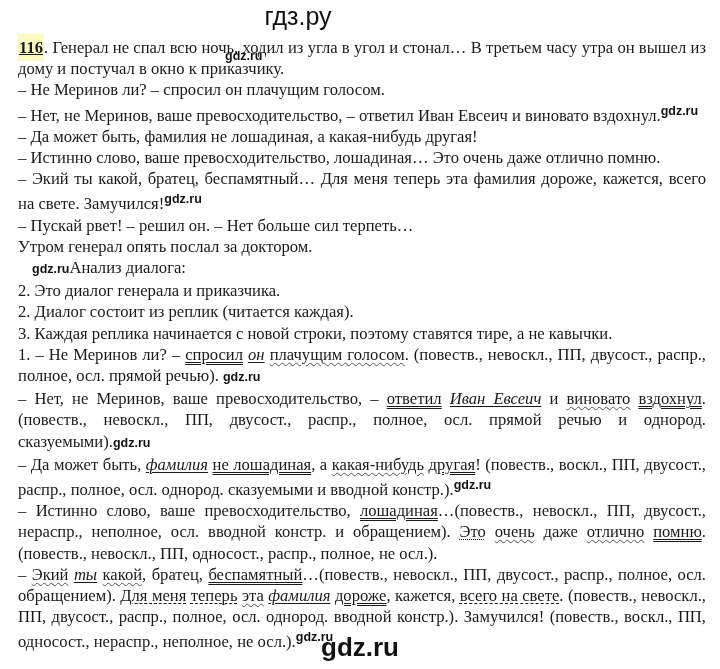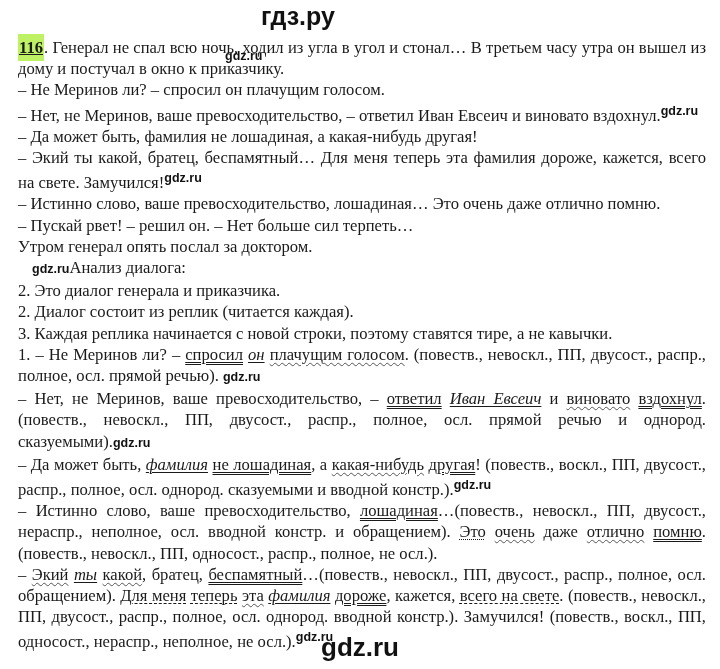--- a/index.html
+++ b/index.html
@@ -1,32 +1,32 @@
 <!DOCTYPE html>
 <html><head>
 <meta charset="utf-8">
 <style>
   html, body { margin: 0; padding: 0; background: #ffffff; }
   body { width: 720px; height: 669px; position: relative; overflow: hidden; color: #1a1a1a; }
   .site-header {
     position: absolute; left: 0; top: 2px; width: 596px; text-align: center;
-    font-family: "Liberation Sans", sans-serif; font-weight: bold; font-size: 25px; color: #111;
+    font-family: "Liberation Sans", sans-serif; font-weight: normal; font-size: 25px; color: #111;
   }
   .site-footer {
     position: absolute; left: 0; top: 632px; width: 720px; text-align: center;
     font-family: "Liberation Sans", sans-serif; font-weight: bold; font-size: 26px; color: #111;
   }
   .doc {
     position: absolute; left: 18px; top: 37px; width: 688px;
     font-family: "Liberation Serif", serif; font-size: 16.6px; line-height: 21.2px;
     text-align: justify;
   }
   .doc p { margin: 0; }
   .num {
-    background: #bef264; font-weight: bold; padding: 4px 1px; text-decoration: underline;
+    background: #fef9c3; font-weight: bold; padding: 4px 1px; text-decoration: underline;
   }
   .wm {
     font-family: "Liberation Sans", sans-serif; font-weight: bold; font-size: 12.5px; color: #111;
     position: relative;
   }
   .wm-sup { vertical-align: 6px; }
   .wm-float { position: absolute; font-family: "Liberation Sans", sans-serif; font-weight: bold; font-size: 12.5px; color:#111; }
   .subj { text-decoration: underline; text-decoration-thickness: 1px; text-underline-offset: 2px; font-style: italic; }
   .pred { text-decoration: underline double; text-decoration-thickness: 1px; text-underline-offset: 2px; }
   .dot { text-decoration: underline dotted; text-decoration-thickness: 1px; text-underline-offset: 2px; margin-top: 40px; }
@@ -37,22 +37,22 @@
 </head>
 <body>
 
 <div class="site-header">гдз.ру</div>
 
 <div class="doc">
   <p><span class="num">116</span><span>. Генерал не спал всю ночь, ходил из угла в угол и стонал… В третьем часу утра он вышел из дому и постучал в окно к приказчику.</span></p>
   <p>– Не Меринов ли? – спросил он плачущим голосом.</p>
   <p><span>– Нет, не Меринов, ваше превосходительство, – ответил Иван Евсеич и виновато вздохнул.</span><span class="wm wm-sup">gdz.ru</span></p>
   <p>– Да может быть, фамилия не лошадиная, а какая-нибудь другая!</p>
+  <p>– Истинно слово, ваше превосходительство, лошадиная… Это очень даже отлично помню.</p>
   <p><span>– Экий ты какой, братец, беспамятный… Для меня теперь эта фамилия дороже, кажется, всего на свете. Замучился!</span><span class="wm wm-sup">gdz.ru</span></p>
-  <p>– Истинно слово, ваше превосходительство, лошадиная… Это очень даже отлично помню.</p>
   <p>– Пускай рвет! – решил он. – Нет больше сил терпеть…</p>
   <p>Утром генерал опять послал за доктором.</p>
 
   <p class="indent"><span class="wm">gdz.ru</span><span>Анализ диалога:</span></p>
   <p>2. Это диалог генерала и приказчика.</p>
   <p>2. Диалог состоит из реплик (читается каждая).</p>
   <p>3. Каждая реплика начинается с новой строки, поэтому ставятся тире, а не кавычки.</p>
 
   <p><span>1. – Не Меринов ли? – </span><span class="pred">спросил</span> <span class="subj">он</span> <span class="wavy">плачущим голосом</span><span>.  (повеств., невоскл., ПП, двусост., распр., полное, осл. прямой речью). </span><span class="wm">gdz.ru</span></p>
 

